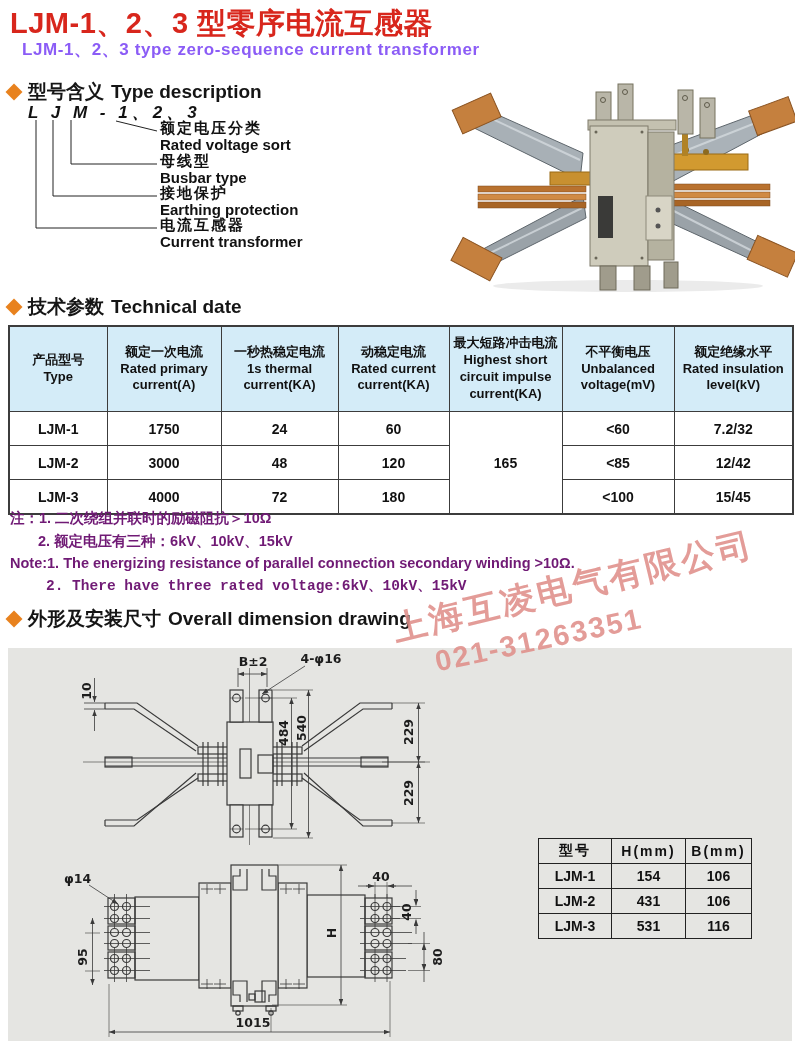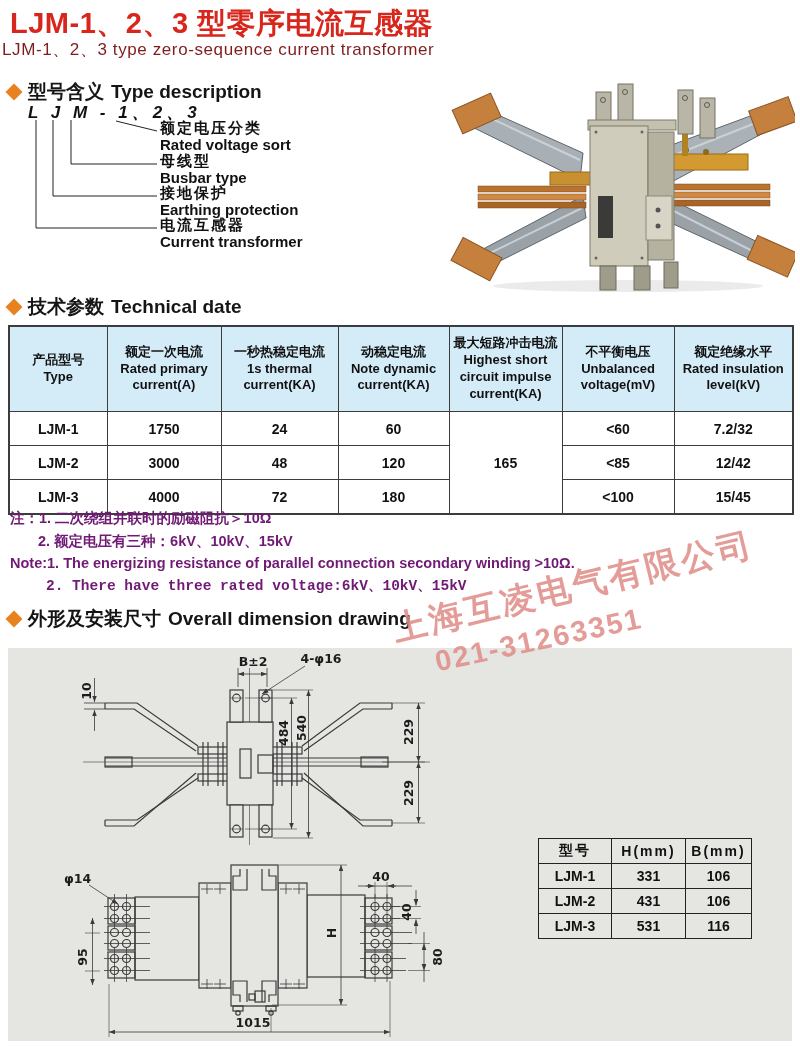--- a/index.html
+++ b/index.html
@@ -1,19 +1,19 @@
 <!DOCTYPE html>
 <html><head>
 <meta charset="utf-8">
 <style>
   html,body{margin:0;padding:0;background:#ffffff;}
   .page{position:relative;width:800px;height:1047px;background:#ffffff;overflow:hidden;
         font-family:"Liberation Sans","DejaVu Sans",sans-serif;color:#111;}
   .title{position:absolute;left:10px;top:4px;font-size:29px;font-weight:bold;color:#d8261c;letter-spacing:.5px;white-space:nowrap;}
-  .subtitle{position:absolute;left:2px;top:38px;font-size:17px;font-weight:normal;color:#7f1d1d;letter-spacing:.6px;white-space:nowrap;}
+  .subtitle{position:absolute;left:22px;top:38px;font-size:17px;font-weight:bold;color:#8b5cf6;letter-spacing:.6px;white-space:nowrap;}
   .sec-head{position:absolute;display:flex;align-items:center;font-size:19px;font-weight:bold;color:#151515;white-space:nowrap;}
   .diamond{display:inline-block;width:12px;height:12px;background:#e8821e;transform:rotate(45deg);margin:0 8px 0 2px;flex:0 0 auto;}
   .sec-head .en{margin-left:7px;}
   .type-code{position:absolute;left:28px;top:101px;font-size:17px;font-weight:bold;letter-spacing:4px;white-space:nowrap;font-style:italic;}
   .tlabel{position:absolute;left:160px;font-weight:bold;font-size:15px;white-space:nowrap;}
   .tlabel.cn{letter-spacing:2px;}
   .tech-table{position:absolute;left:8px;top:325px;width:784px;border-collapse:collapse;table-layout:fixed;}
   .tech-table th,.tech-table td{border:1.4px solid #3c3c3c;text-align:center;vertical-align:middle;padding:1px 2px;}
   .tech-table{border:2px solid #3c3c3c;}
   .tech-table th{background:#d4ecf8;font-size:13px;font-weight:bold;height:82px;line-height:1.3;}
@@ -168,21 +168,21 @@
         <col style="width:111px">
         <col style="width:113px">
         <col style="width:112px">
         <col style="width:119px">
       </colgroup>
     <tbody>
         <tr>
       <th><span>产品型号</span><br><span>Type</span></th>
       <th><span>额定一次电流</span><br><span>Rated primary current(A)</span></th>
       <th><span>一秒热稳定电流</span><br><span>1s thermal current(KA)</span></th>
-      <th><span>动稳定电流</span><br><span>Note dynamic current(KA)</span></th>
+      <th><span>动稳定电流</span><br><span>Rated current current(KA)</span></th>
       <th><span>最大短路冲击电流</span><br><span>Highest short circuit impulse current(KA)</span></th>
       <th><span>不平衡电压</span><br><span>Unbalanced voltage(mV)</span></th>
       <th><span>额定绝缘水平</span><br><span>Rated insulation level(kV)</span></th>
     </tr>
     <tr>
       <td>LJM-1</td>
       <td>1750</td>
       <td>24</td>
       <td>60</td>
       <td rowspan="3">165</td>
@@ -467,21 +467,21 @@
 
   <table class="size-table">
     <tbody>
         <tr>
       <th class="c1">型号</th>
       <th class="c2">H(mm)</th>
       <th class="c3">B(mm)</th>
     </tr>
     <tr>
       <td>LJM-1</td>
-      <td>331</td>
+      <td>154</td>
       <td>106</td>
     </tr>
     <tr>
       <td>LJM-2</td>
       <td>431</td>
       <td>106</td>
     </tr>
     <tr>
       <td>LJM-3</td>
       <td>531</td>

